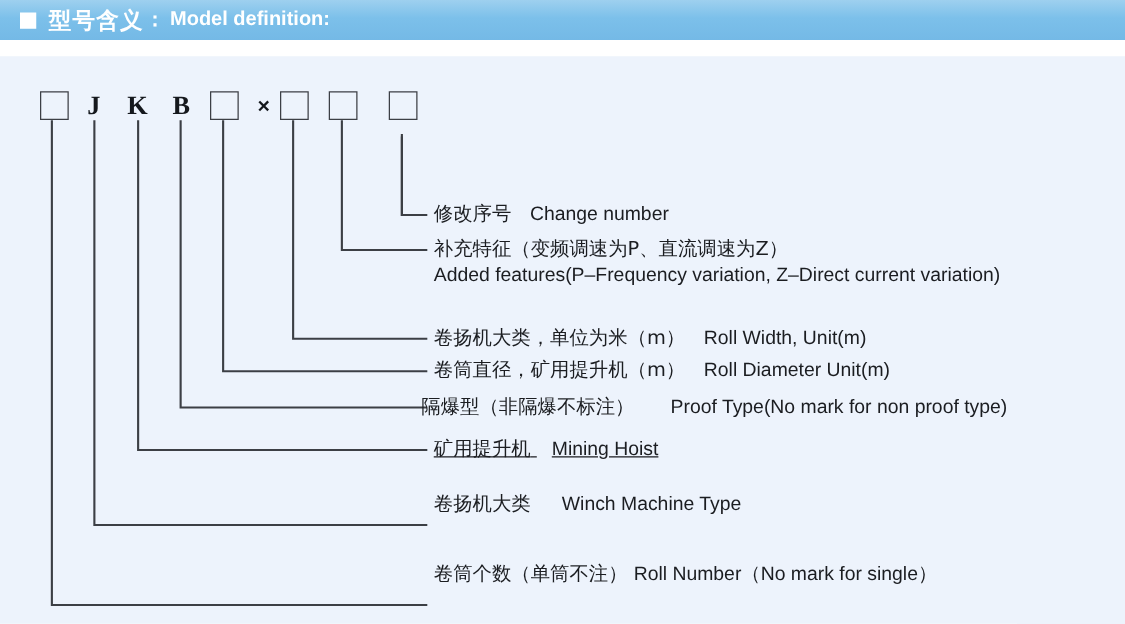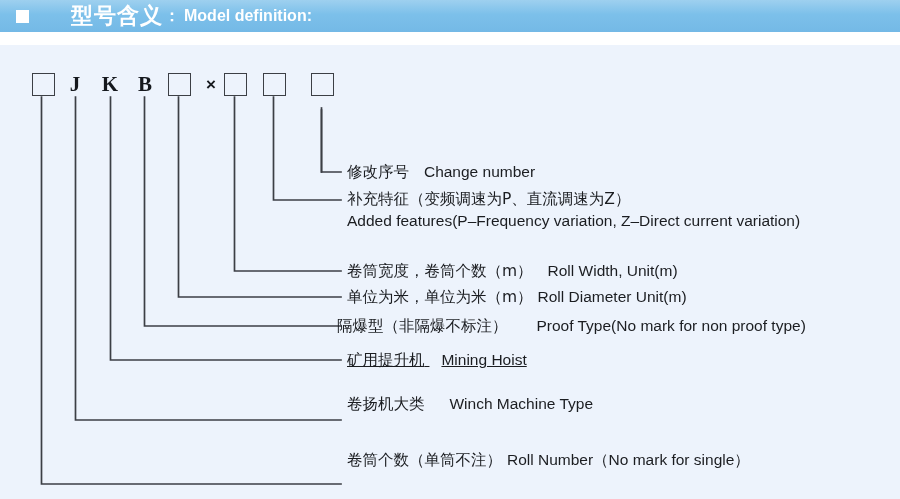--- a/index.html
+++ b/index.html
@@ -29,25 +29,24 @@
   #header-bullet {
     width: 13px;
     height: 13px;
     background: #ffffff;
     margin-left: 16px;
     margin-right: 10px;
     flex: none;
   }
   #header-title-cn {
     color: #ffffff;
-    font-size: 22px;
+    font-size: 18px;
     font-weight: bold;
     letter-spacing: 1px;
     font-family: "DejaVu Sans", "Liberation Sans", sans-serif;
-    margin-left: 32px;
   }
   #header-colon {
     color: #ffffff;
     font-size: 16px;
     font-weight: bold;
     margin: 0 4px 0 1px;
   }
   #header-title-en {
     color: #ffffff;
     font-size: 16px;
@@ -194,27 +193,27 @@
     <span>修改序号</span>
     <span class="label-line2" style="margin-left:10px;">Change number</span>
   </div>
 
   <div class="label-block" style="left:347px; top:144px;">
     <div>补充特征（变频调速为P、直流调速为Z）</div>
     <div class="label-line2">Added features(P–Frequency variation, Z–Direct current variation)</div>
   </div>
 
   <div class="label-block" style="left:347px; top:215px;">
-    <span>卷筒宽度，卷筒个数（m）</span>
+    <span>卷扬机大类，单位为米（m）</span>
     <span class="label-line2" style="margin-left:10px;margin-top:46px;">Roll Width, Unit(m)</span>
   </div>
 
   <div class="label-block" style="left:347px; top:241px;">
-    <span>单位为米，单位为米（m）</span>
-    <span class="label-line2" style="">Roll Diameter Unit(m)</span>
+    <span>卷筒直径，矿用提升机（m）</span>
+    <span class="label-line2" style="margin-left:10px;">Roll Diameter Unit(m)</span>
   </div>
 
   <div class="label-block" style="left:337px; top:270px;">
     <span>隔爆型（非隔爆不标注）</span>
     <span class="label-line2" style="margin-left:24px;">Proof Type(No mark for non proof type)</span>
   </div>
 
   <div class="label-block" style="left:347px; top:304px;text-decoration:underline;">
     <span>矿用提升机</span>
     <span class="label-line2" style="margin-left:12px;">Mining Hoist</span>

